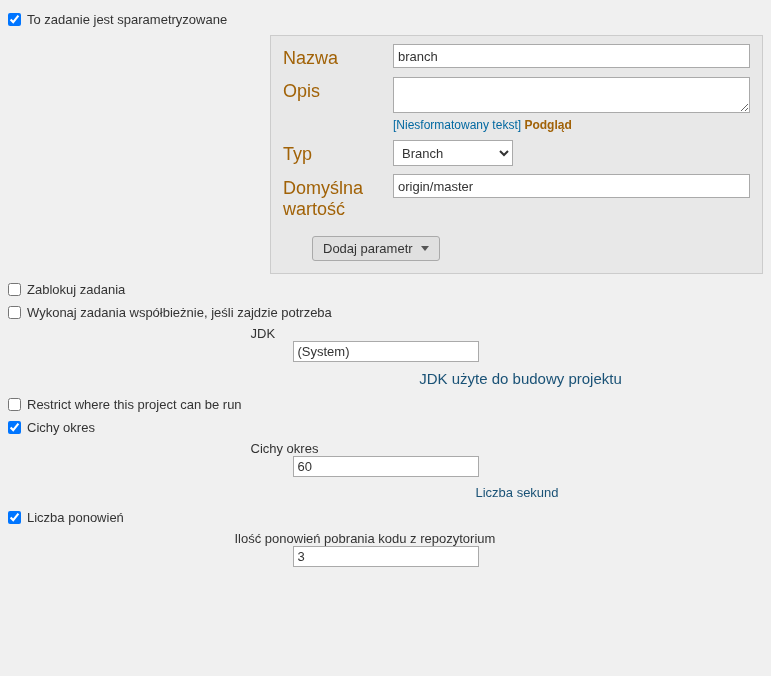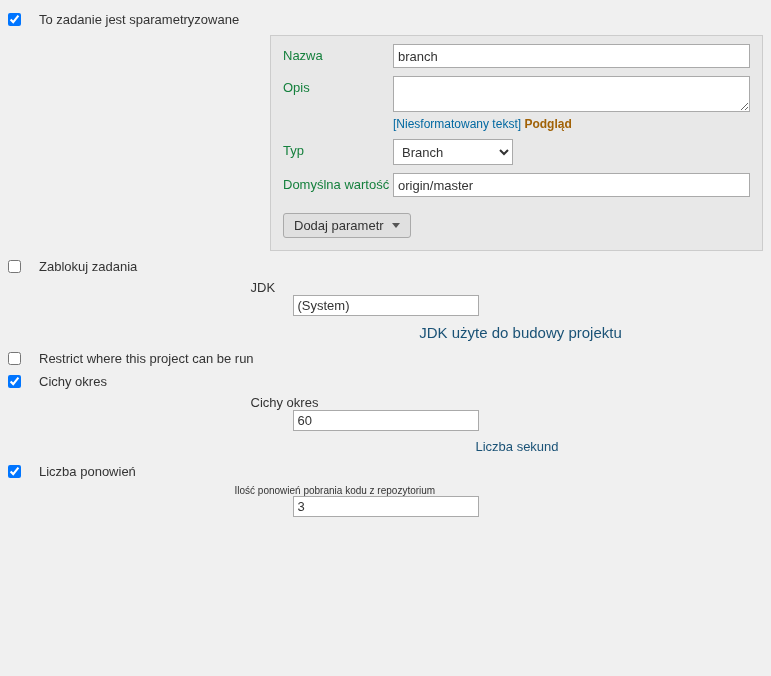--- a/index.html
+++ b/index.html
@@ -15,21 +15,21 @@
     .page-container {
       background: #f0f0f0;
       padding: 8px 0;
     }
 
     
     .checkbox-row {
       display: flex;
       align-items: center;
       padding: 4px 8px;
-      gap: 18px;
+      gap: 6px;
     }
     .checkbox-row input[type="checkbox"] {
       width: 13px;
       height: 13px;
       cursor: pointer;
     }
     .checkbox-row label {
       font-size: 13px;
       color: #333;
     }
@@ -62,22 +62,22 @@
 
     .form-row {
       display: flex;
       align-items: flex-start;
       margin-bottom: 8px;
     }
 
     .form-label {
       width: 110px;
       padding-top: 4px;
-      color: #15803d;
-      font-size: 13px;
+      color: #a16207;
+      font-size: 18px;
       flex-shrink: 0;
     }
 
     .form-control-wrap {
       flex: 1;
     }
 
     .form-input {
       width: 100%;
       height: 24px;
@@ -130,20 +130,21 @@
       align-items: center;
       background: #e0e0e0;
       border: 1px solid #aaa;
       border-radius: 3px;
       padding: 4px 10px;
       font-size: 13px;
       cursor: pointer;
       color: #333;
       gap: 4px;
       margin-top: 8px;
+      margin-left: 29px;
     }
 
     .add-param-btn .caret {
       display: inline-block;
       width: 0;
       height: 0;
       border-left: 4px solid transparent;
       border-right: 4px solid transparent;
       border-top: 5px solid #555;
       margin-left: 4px;
@@ -186,21 +187,21 @@
       color: #1a5276;
       font-size: 13px;
       text-align: center;
       padding: 2px 7px 6px 270px;
     }
 
     .ilosc-label {
       width: 302px;
       flex-shrink: 0;
       padding-right: 8px;
-      font-size: 10px;
+      font-size: 13px;
       color: #333;
     }
   </style>
 </head>
 <body>
 
 <div class="page-container">
 
   <div class="checkbox-row">
     <input type="checkbox" checked="" id="cb-spar" style="">
@@ -256,20 +257,24 @@
       <span>Dodaj parametr</span>
       <span class="caret"></span>
     </button>
   </div>
 
   <div class="checkbox-row">
     <input type="checkbox" id="cb-zab" style="">
     <label for="cb-zab">Zablokuj zadania</label>
   </div>
 
+  <div class="checkbox-row">
+    <input type="checkbox" id="cb-wyk" style="">
+    <label for="cb-wyk">Wykonaj zadania współbieżnie, jeśli zajdzie potrzeba</label>
+  </div>
 
   <div class="main-form-row">
     <div class="main-form-label">JDK</div>
     <input type="text" class="main-form-input" value="(System)" style="">
   </div>
 
   <div class="jdk-hint">JDK użyte do budowy projektu</div>
 
   <div class="checkbox-row">
     <input type="checkbox" id="cb-res" style="">

